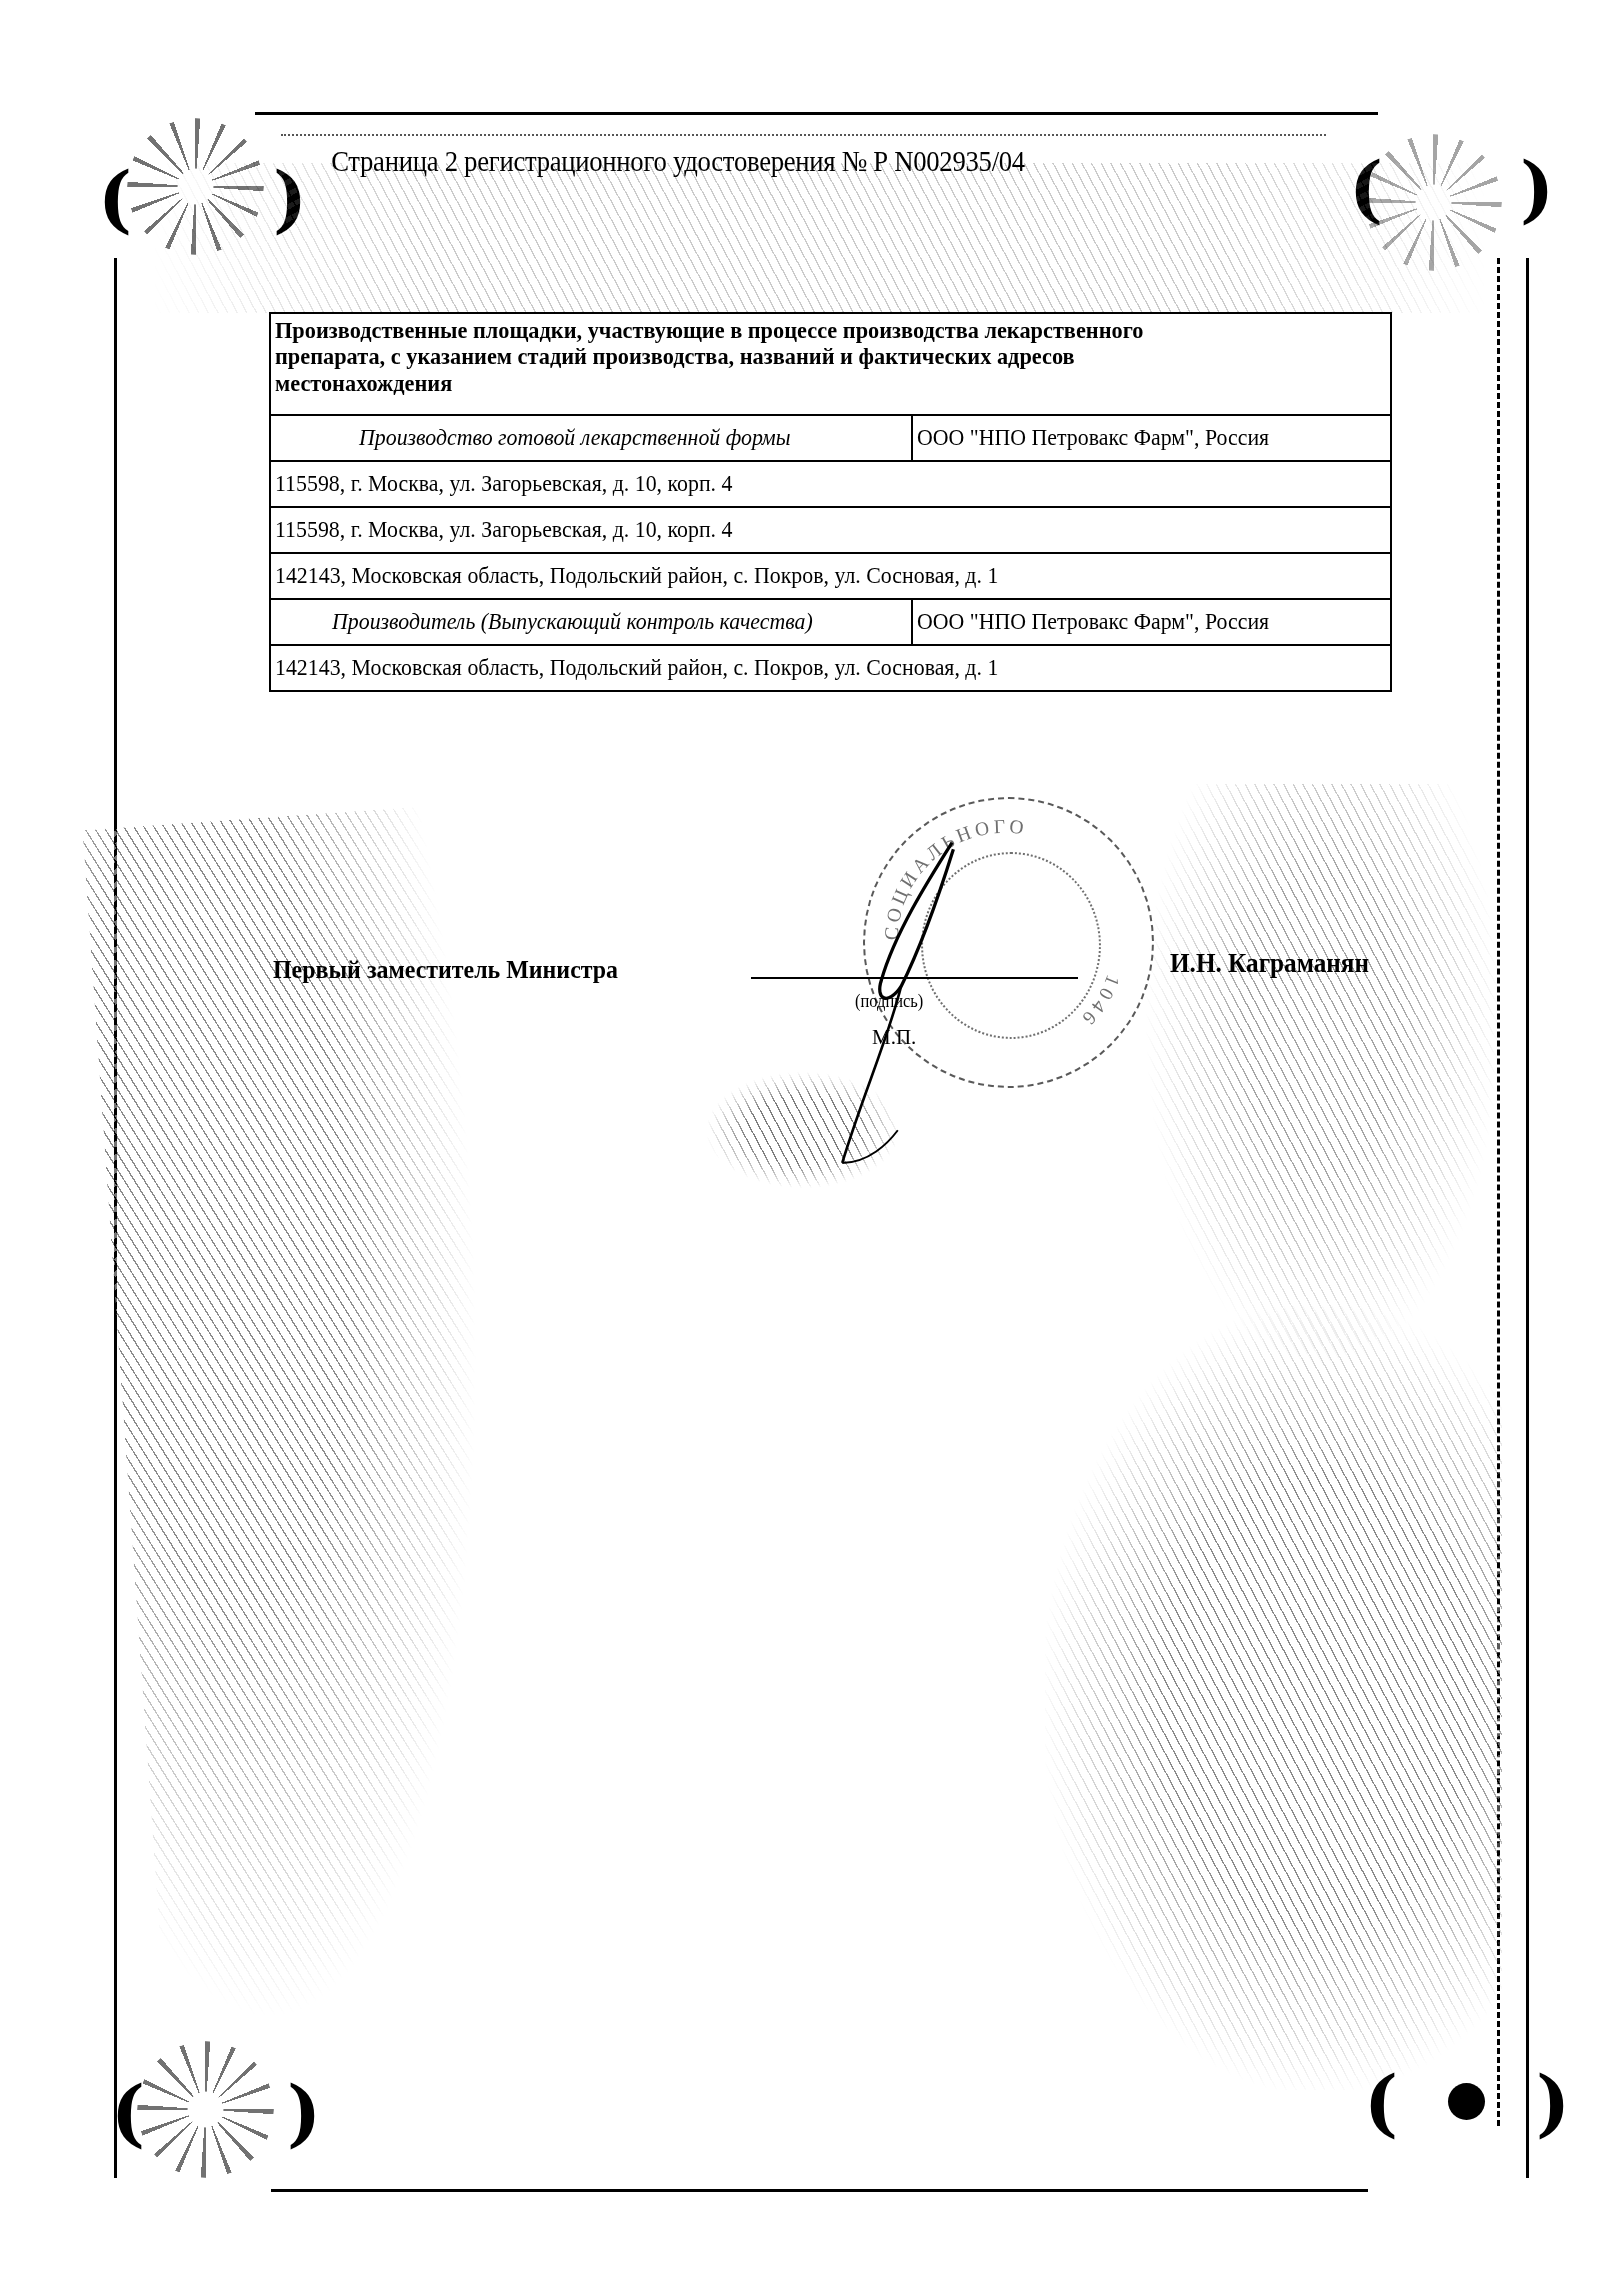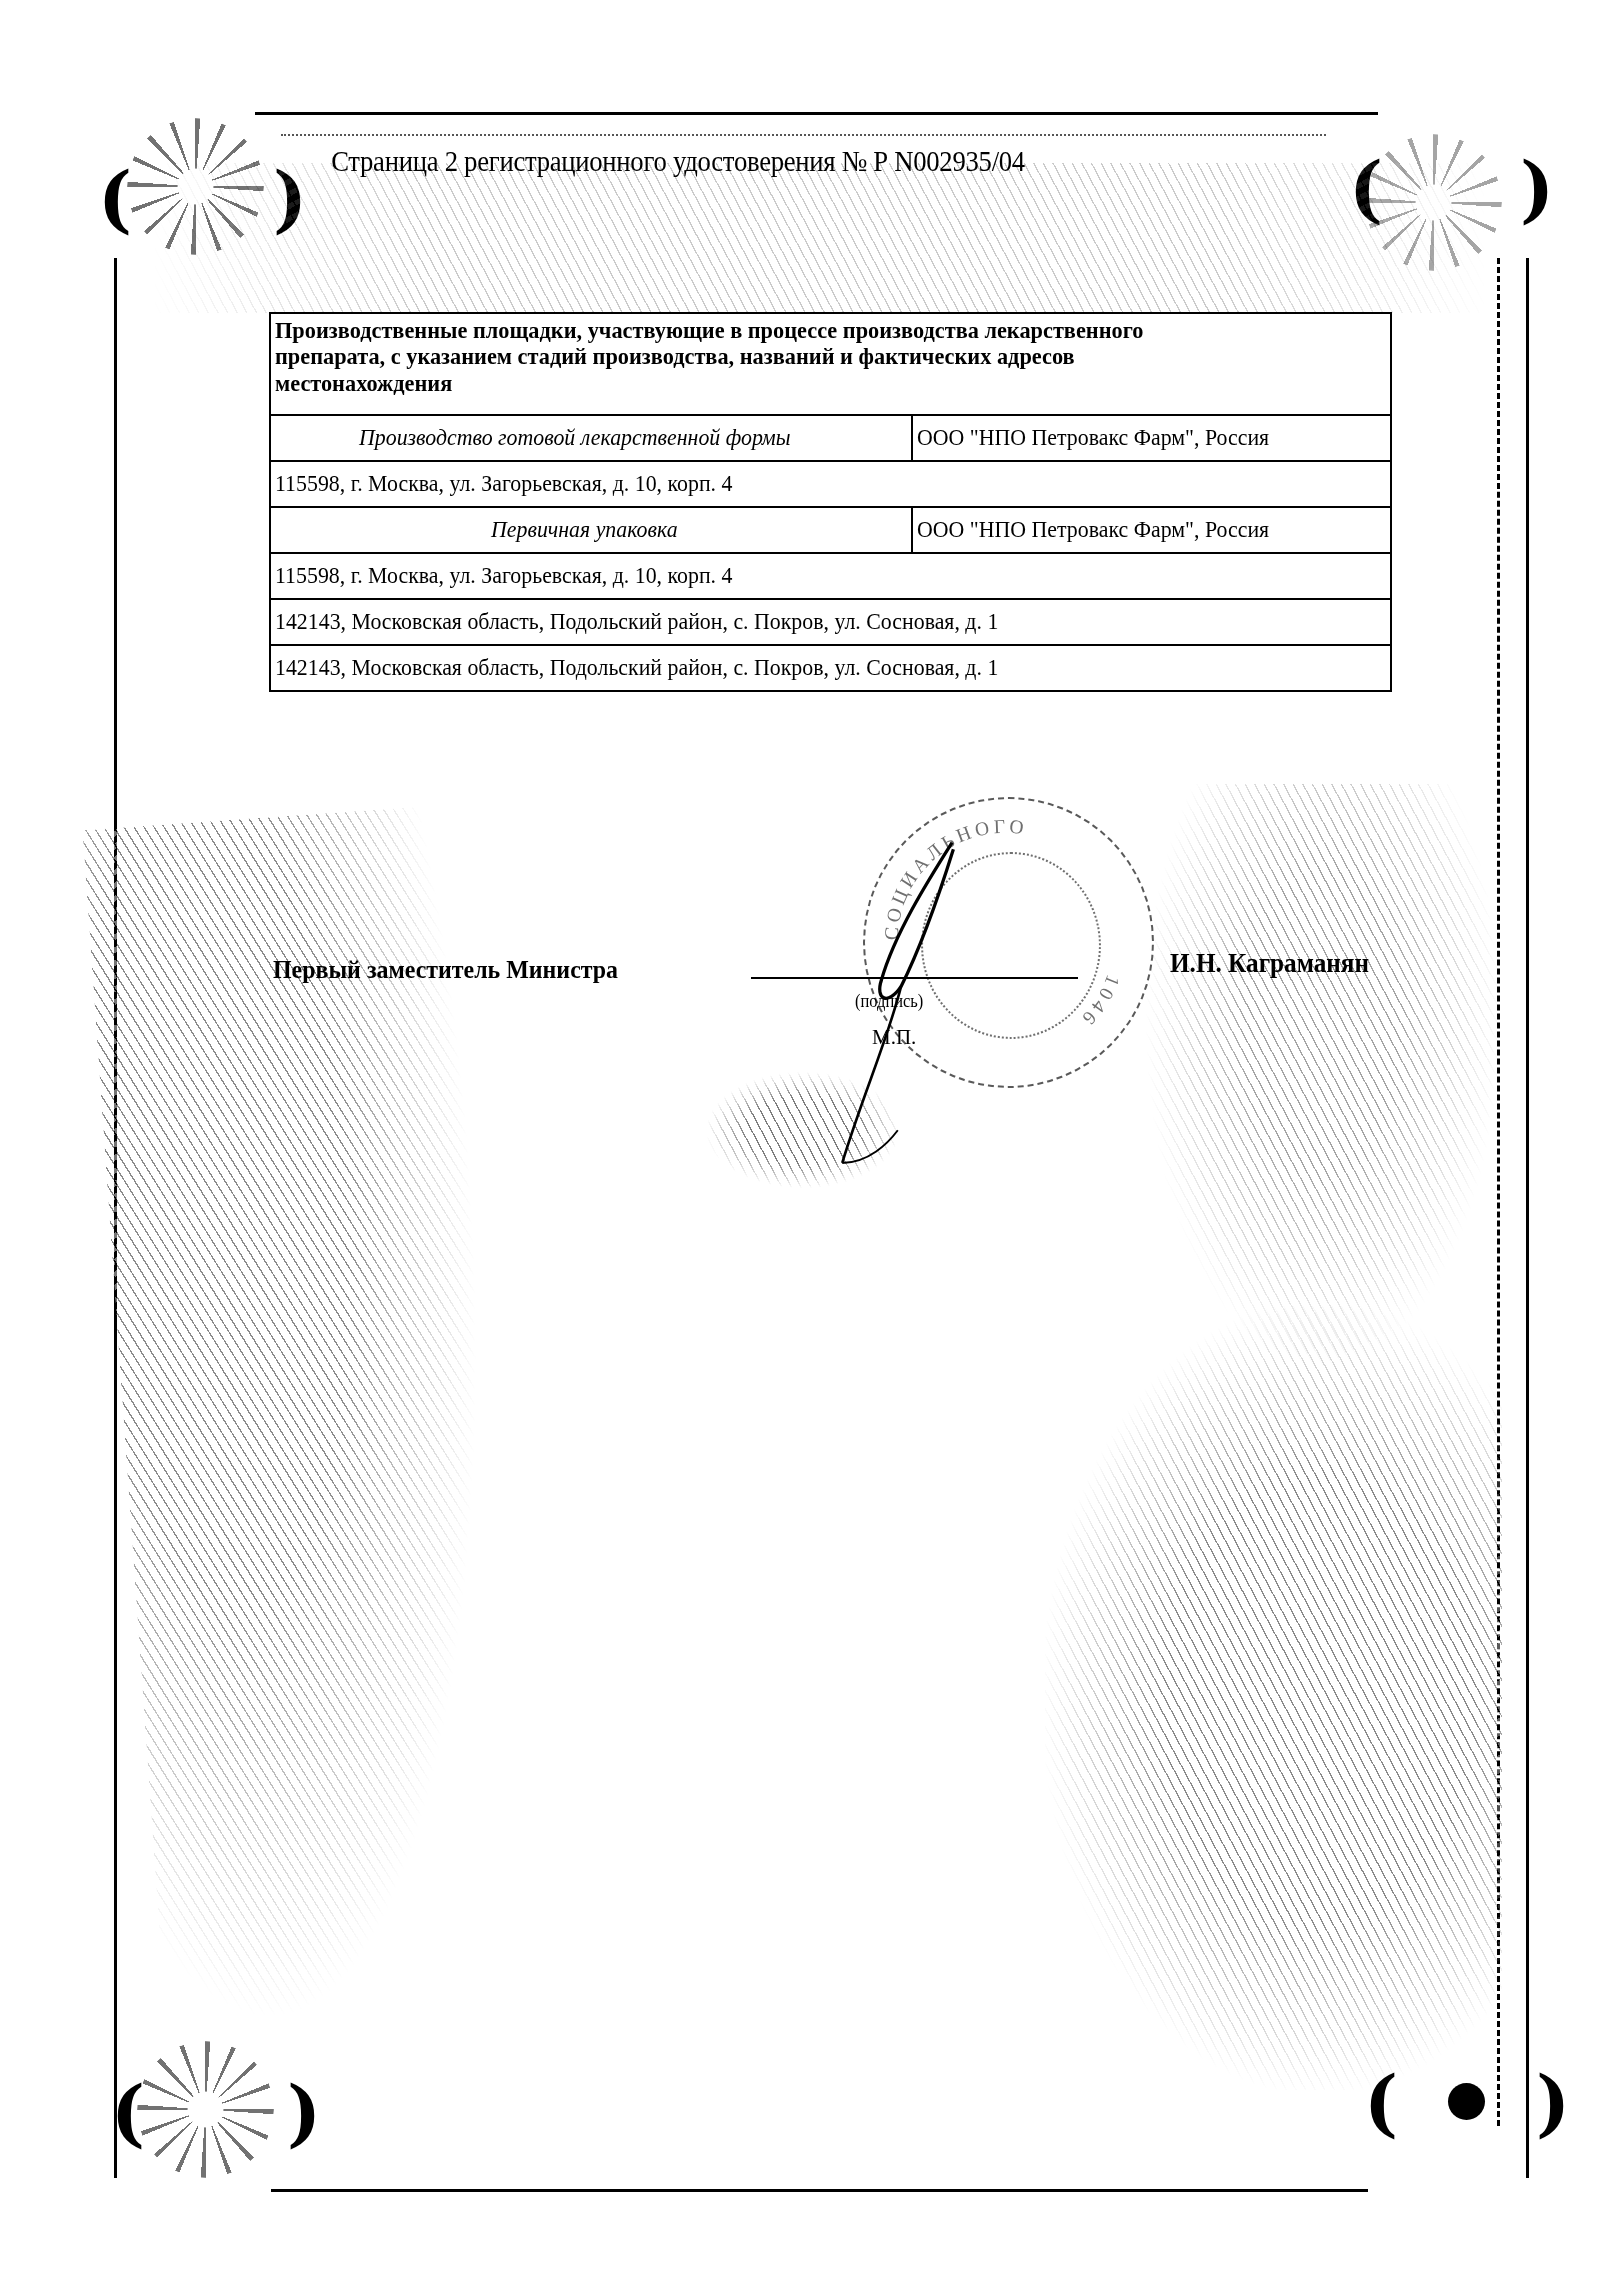--- a/index.html
+++ b/index.html
@@ -127,31 +127,31 @@
 
   <tr class="row">
     <td class="stage"><span class="cond">Производство готовой лекарственной формы</span></td>
     <td class="org"><span class="cond">ООО "НПО Петровакс Фарм", Россия</span></td>
   </tr>
   <tr class="row">
     <td colspan="2"><span class="cond">115598, г. Москва, ул. Загорьевская, д. 10, корп. 4</span></td>
   </tr>
 
   <tr class="row">
-    <td class="stage"><span class="cond">Первичная упаковка</span></td>
-    <td class="org"><span class="cond">ООО "НПО Петровакс Фарм", Россия</span></td>
-  </tr>
-  <tr class="row">
     <td colspan="2"><span class="cond">115598, г. Москва, ул. Загорьевская, д. 10, корп. 4</span></td>
   </tr>
 
   <tr class="row">
     <td colspan="2"><span class="cond">142143, Московская область, Подольский район, с. Покров, ул. Сосновая, д. 1</span></td>
   </tr>
 
+  <tr class="row">
+    <td class="stage"><span class="cond">Производитель (Выпускающий контроль качества)</span></td>
+    <td class="org"><span class="cond">ООО "НПО Петровакс Фарм", Россия</span></td>
+  </tr>
   <tr class="row">
     <td colspan="2"><span class="cond">142143, Московская область, Подольский район, с. Покров, ул. Сосновая, д. 1</span></td>
   </tr>
 </tbody>
   </table>
 
 <div class="stamp"></div>
 <div class="stamp-inner"></div>
 <svg class="stamp-text" viewBox="0 0 400 400">
   <defs>

